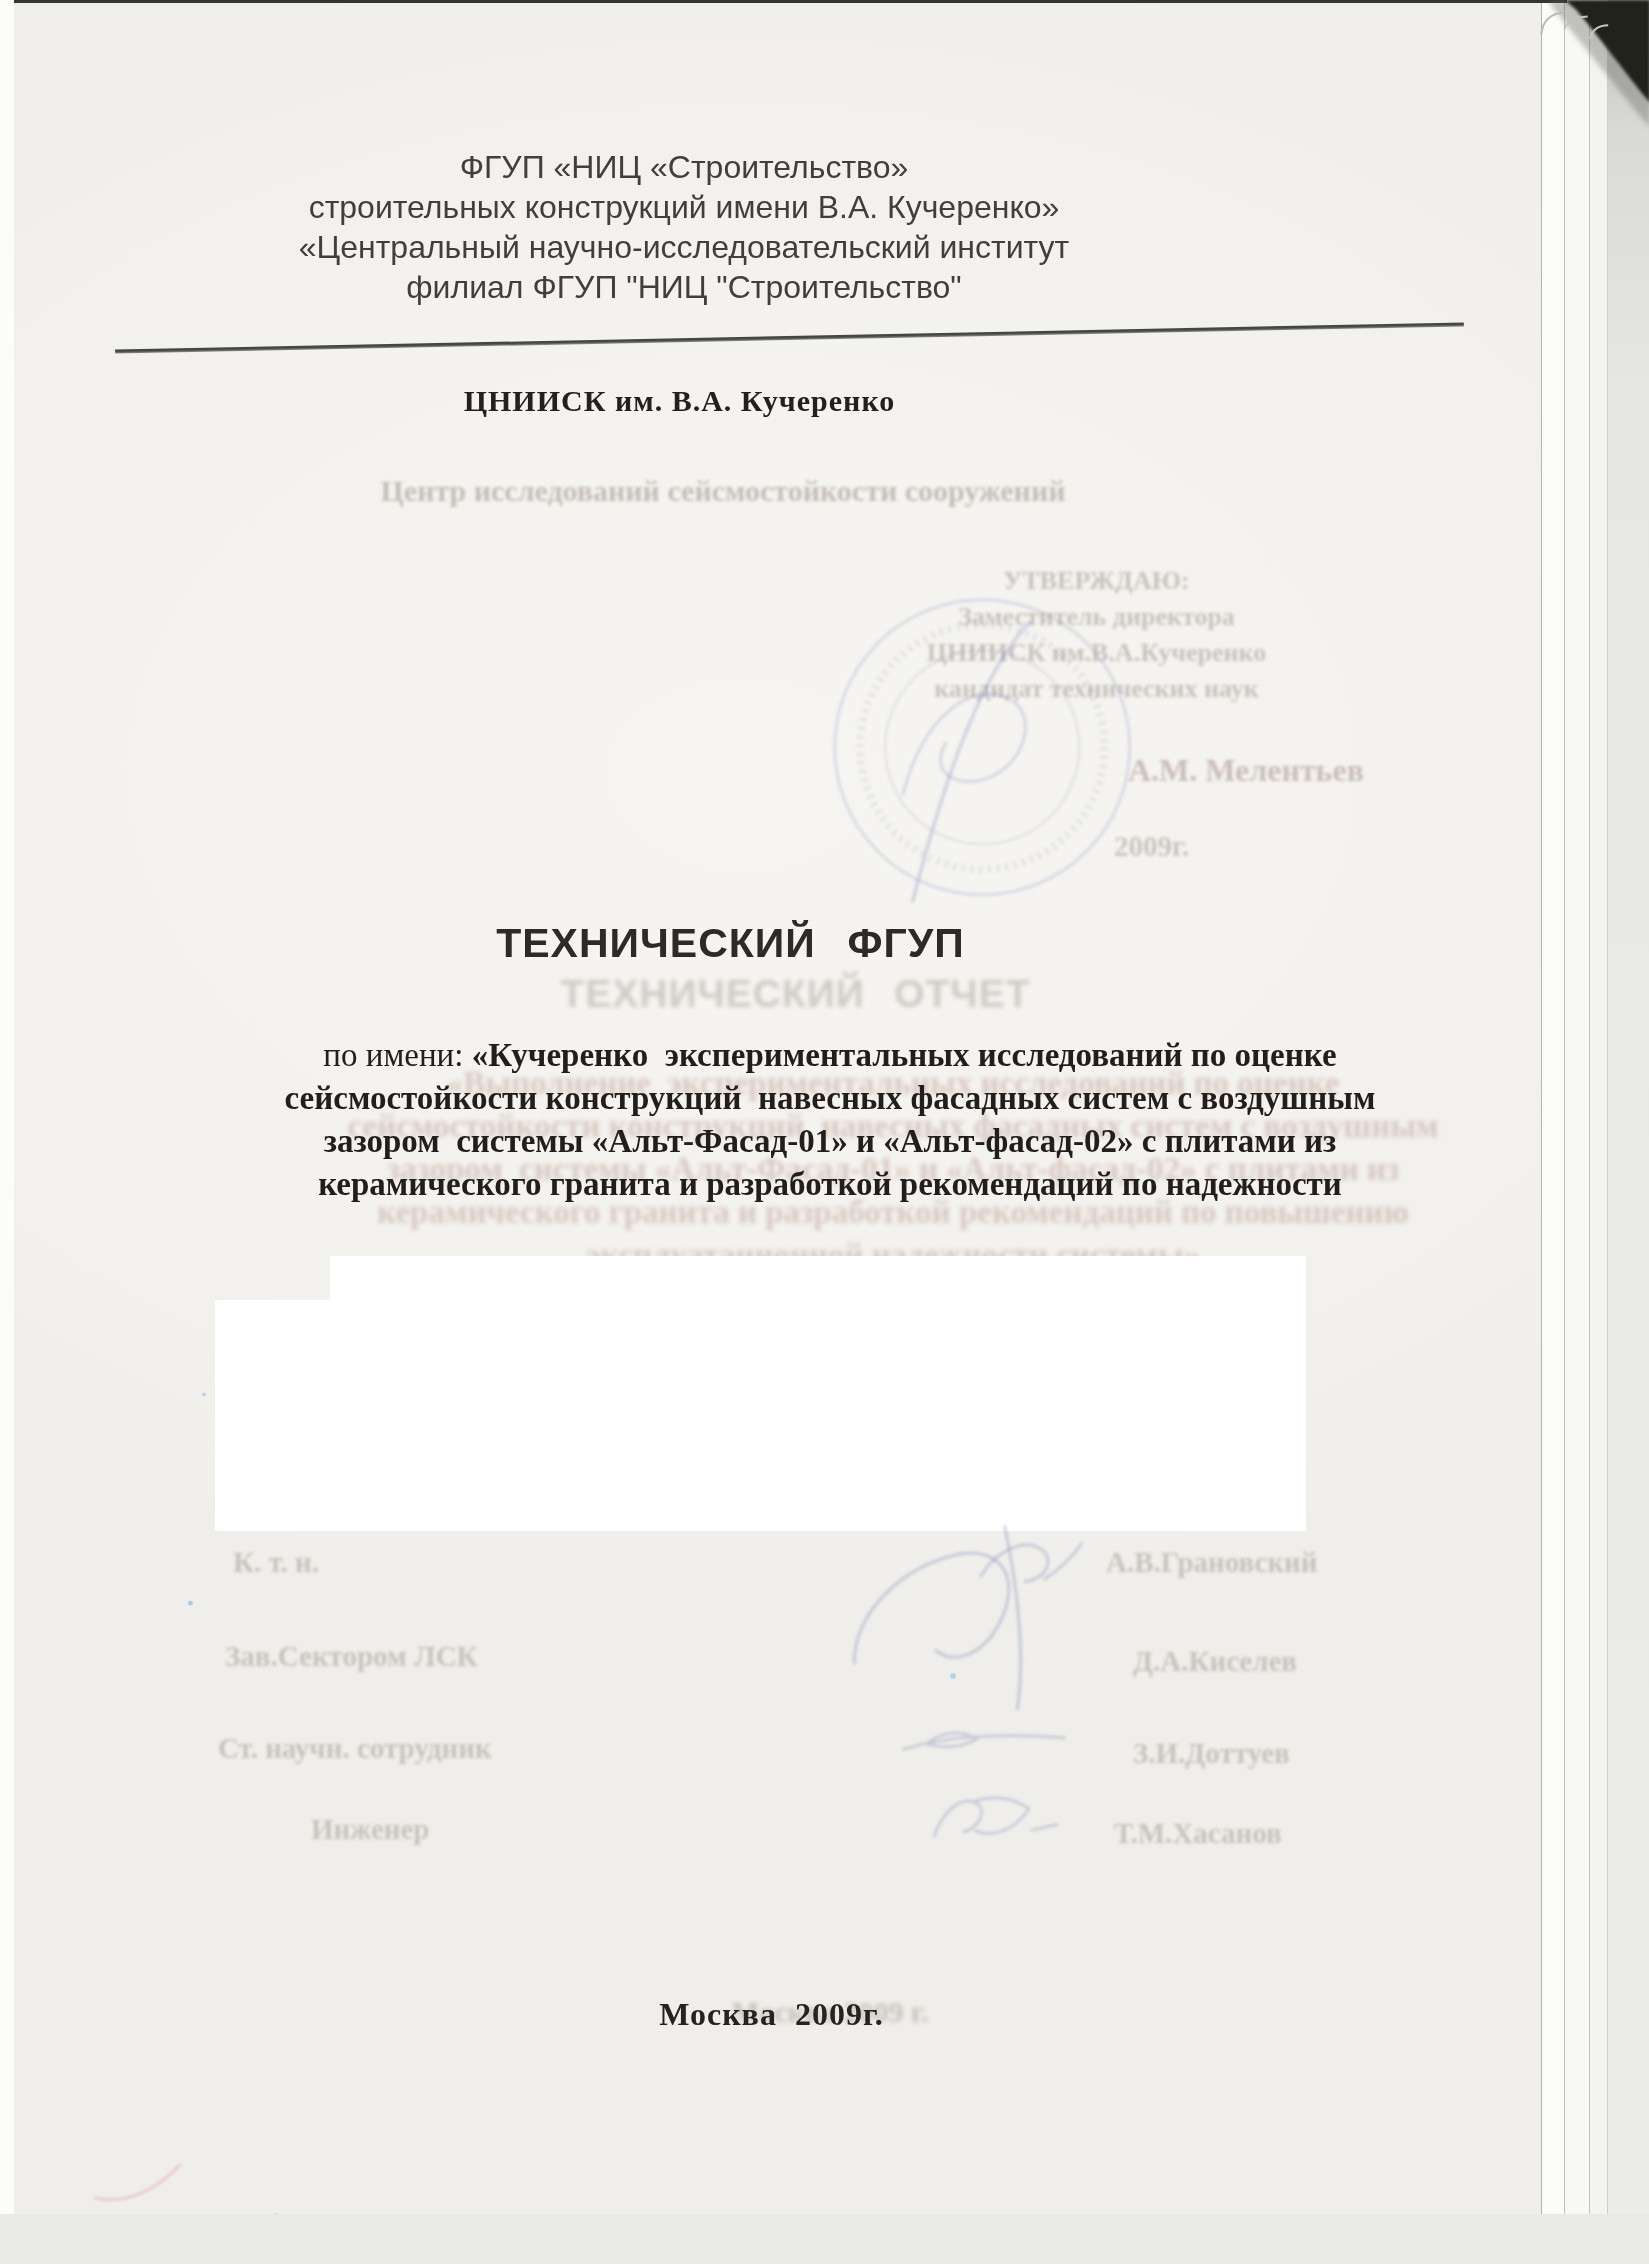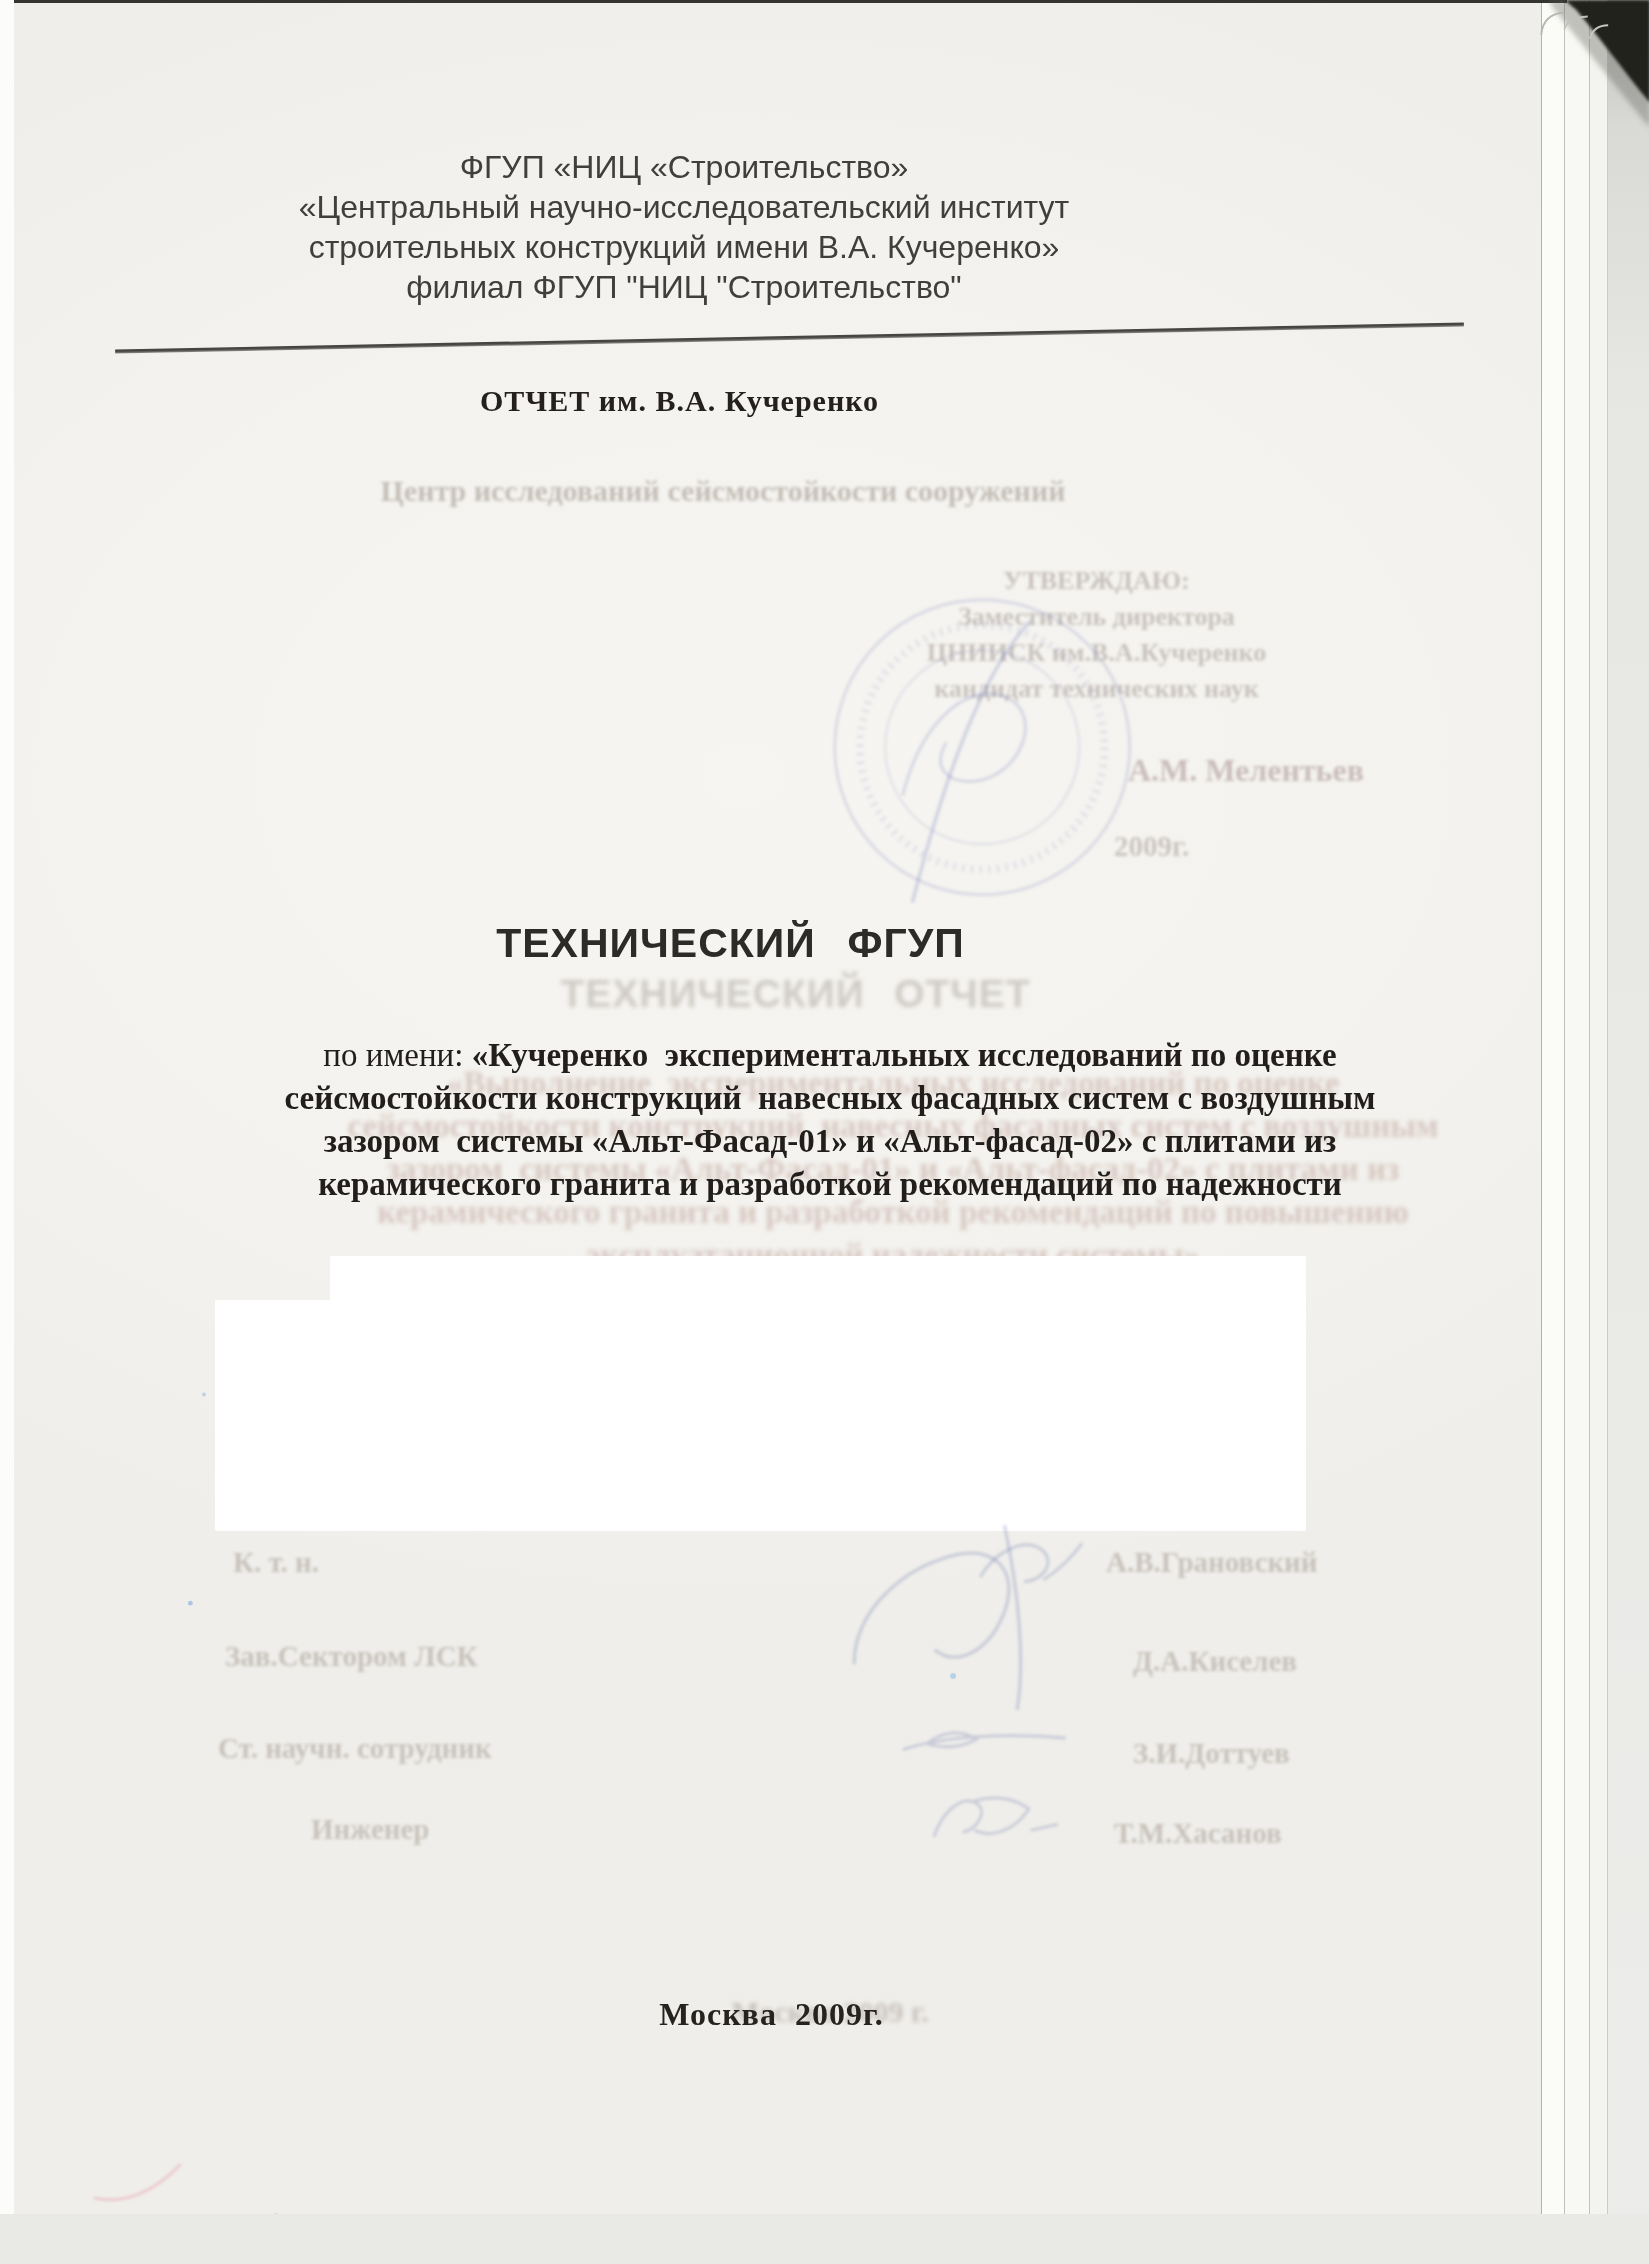--- a/index.html
+++ b/index.html
@@ -51,28 +51,28 @@
   svg.overlay { left:0; top:0; z-index:5; pointer-events:none; }
   .z1 { z-index:1; } .z2 { z-index:2; }
 </style>
 </head>
 <body>
 
 <div id="canvas">
 
   <div class="abs sans center z2" style="left:0; top:147px; width:1368px;">
     <div class="header-line">ФГУП «НИЦ «Строительство»</div>
+    <div class="header-line">строительных конструкций имени В.А. Кучеренко»</div>
     <div class="header-line">«Центральный научно-исследовательский институт</div>
-    <div class="header-line">строительных конструкций имени В.А. Кучеренко»</div>
     <div class="header-line">филиал ФГУП "НИЦ "Строительство"</div>
   </div>
 
   <div class="abs rule"></div>
 
-  <div class="abs serif center b institute z2" style="left:0; top:384px; width:1359px;">ОТЧЕТ им. В.А. Кучеренко</div>
+  <div class="abs serif center b institute z2" style="left:0; top:384px; width:1359px;">ЦНИИСК им. В.А. Кучеренко</div>
 
   <div class="abs serif center b g-center ghost z1" style="left:0; top:474px; width:1446px;">Центр исследований сейсмостойкости сооружений</div>
 
   <div class="abs serif center b g-appr ghost z1" style="left:883px; top:563px; width:427px;">
     <div>УТВЕРЖДАЮ:</div>
     <div>Заместитель директора</div>
     <div>ЦНИИСК им.В.А.Кучеренко</div>
     <div>кандидат технических наук</div>
   </div>
   <div class="abs serif b g-name ghost z1" style="left:1128px; top:752px;">А.М. Мелентьев</div>

